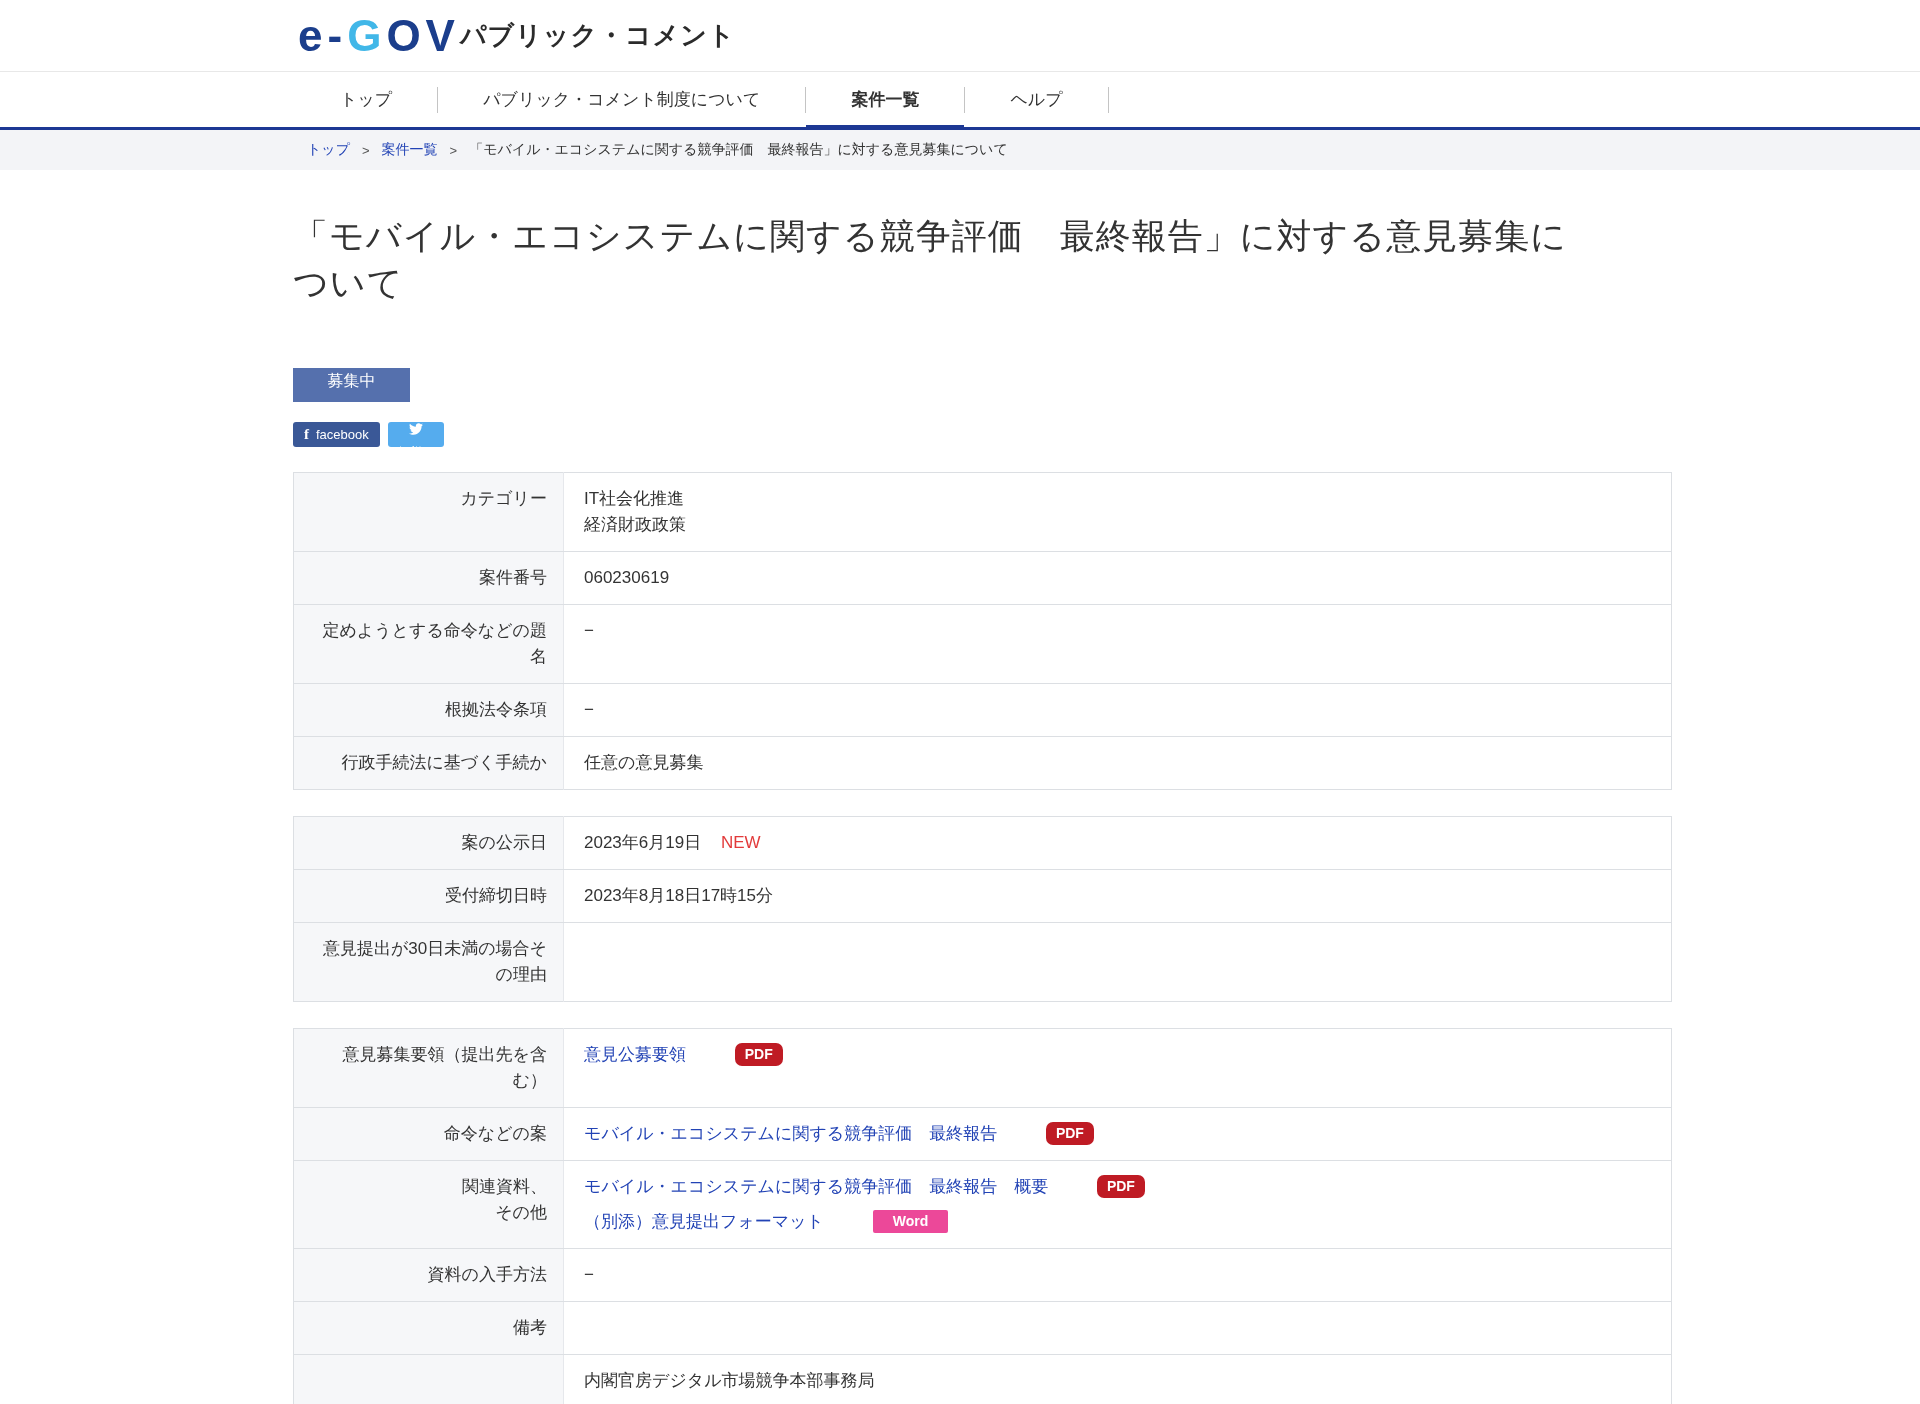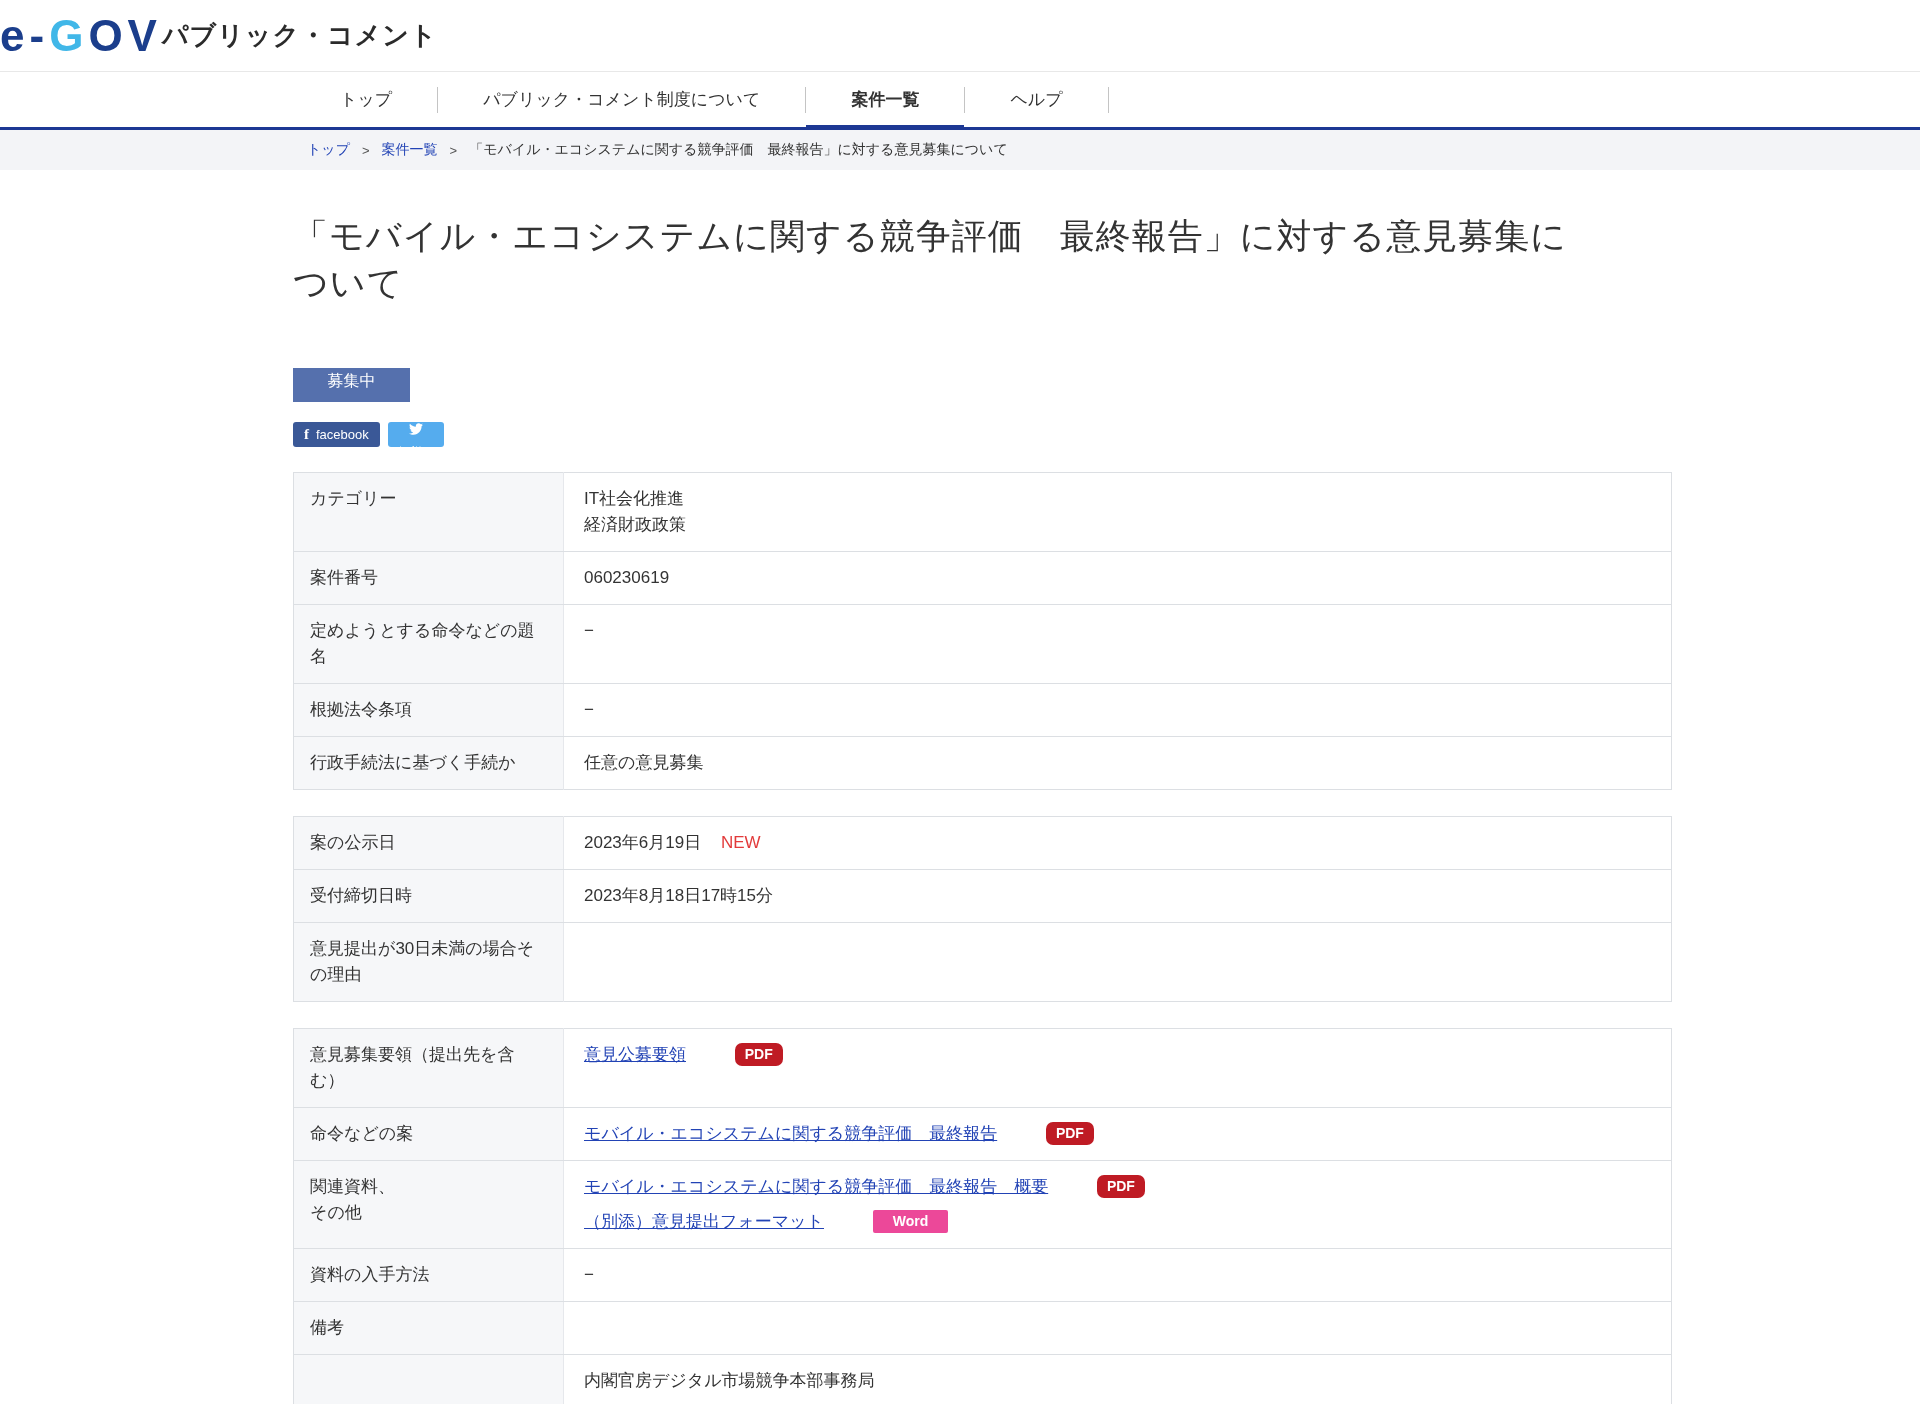--- a/index.html
+++ b/index.html
@@ -1,20 +1,20 @@
 <!DOCTYPE html>
 <html lang="ja"><head>
 <meta charset="utf-8">
 <style>
   * { margin:0; padding:0; box-sizing:border-box; }
   html,body { width:1920px; height:1404px; overflow:hidden; background:#fff;
     font-family:"Liberation Sans","DejaVu Sans",sans-serif; color:#333; }
 
   
-  .site-header { height:72px; display:flex; align-items:center; 
+  .site-header { height:72px; display:flex; align-items:center; padding-left:298px;
     border-bottom:1px solid #e8e8e8; background:#fff; }
   .logo { font-size:44px; font-weight:bold; letter-spacing:5px; line-height:1; cursor:pointer; }
   .logo .navy { color:#1b3e8c; }
   .logo .lblue { color:#41b7e8; }
   .service-name { font-size:26px; font-weight:bold; color:#2b2b2b; letter-spacing:1px; }
 
   
   .main-nav { height:58px; display:flex; align-items:stretch; padding-left:295px;
     border-bottom:3px solid #1d3894; background:#fff; }
   .nav-item { position:relative; display:flex; align-items:center; padding:0 45px;
@@ -45,28 +45,28 @@
     font-family:"Liberation Sans","DejaVu Sans",sans-serif; }
   .share-btn.fb { background:#3a5897; }
   .share-btn.tw { background:#55acee;flex-direction:column; }
   .fb-icon { font-weight:bold; font-size:15px; font-family:"Liberation Serif",serif; }
   .tw-icon svg { width:14px; height:14px; fill:#fff; display:block; }
 
   
   table.info-table { width:1379px; border-collapse:collapse; border:1px solid #dcdfe3;
     font-size:17px; margin-top:26px; }
   table.info-table:first-of-type { margin-top:25px; }
-  .info-table th { width:270px; background:#f6f7f9; font-weight:normal; text-align:left;
+  .info-table th { width:270px; background:#f6f7f9; font-weight:normal; text-align:right;
     vertical-align:top; padding:13px 16px; line-height:26px; color:#333;
     border-bottom:1px solid #dcdfe3; border-right:1px solid #e6e8ec; }
   .info-table td { vertical-align:top; padding:13px 20px; line-height:26px;
     border-bottom:1px solid #dcdfe3; }
   .info-table tr:last-child th, .info-table tr:last-child td { border-bottom:none; }
 
-  .doc-link { color:#2243b5; text-decoration:underline; cursor:pointer; }
+  .doc-link { color:#2243b5; cursor:pointer; }
   .doc-line + .doc-line { margin-top:9px; }
   .file-badge { display:inline-block; margin-left:44px; color:#fff; font-size:14px;
     font-weight:bold; padding:3px 10px; border-radius:2px; line-height:17px; vertical-align:1px; }
   .file-badge.pdf { background:#bf1b24;border-radius:7px; }
   .file-badge.word { background:#ec4899; padding:3px 20px; }
   .new-label { color:#e23b3b; margin-left:15px; }
 </style>
 </head>
 <body>
 

